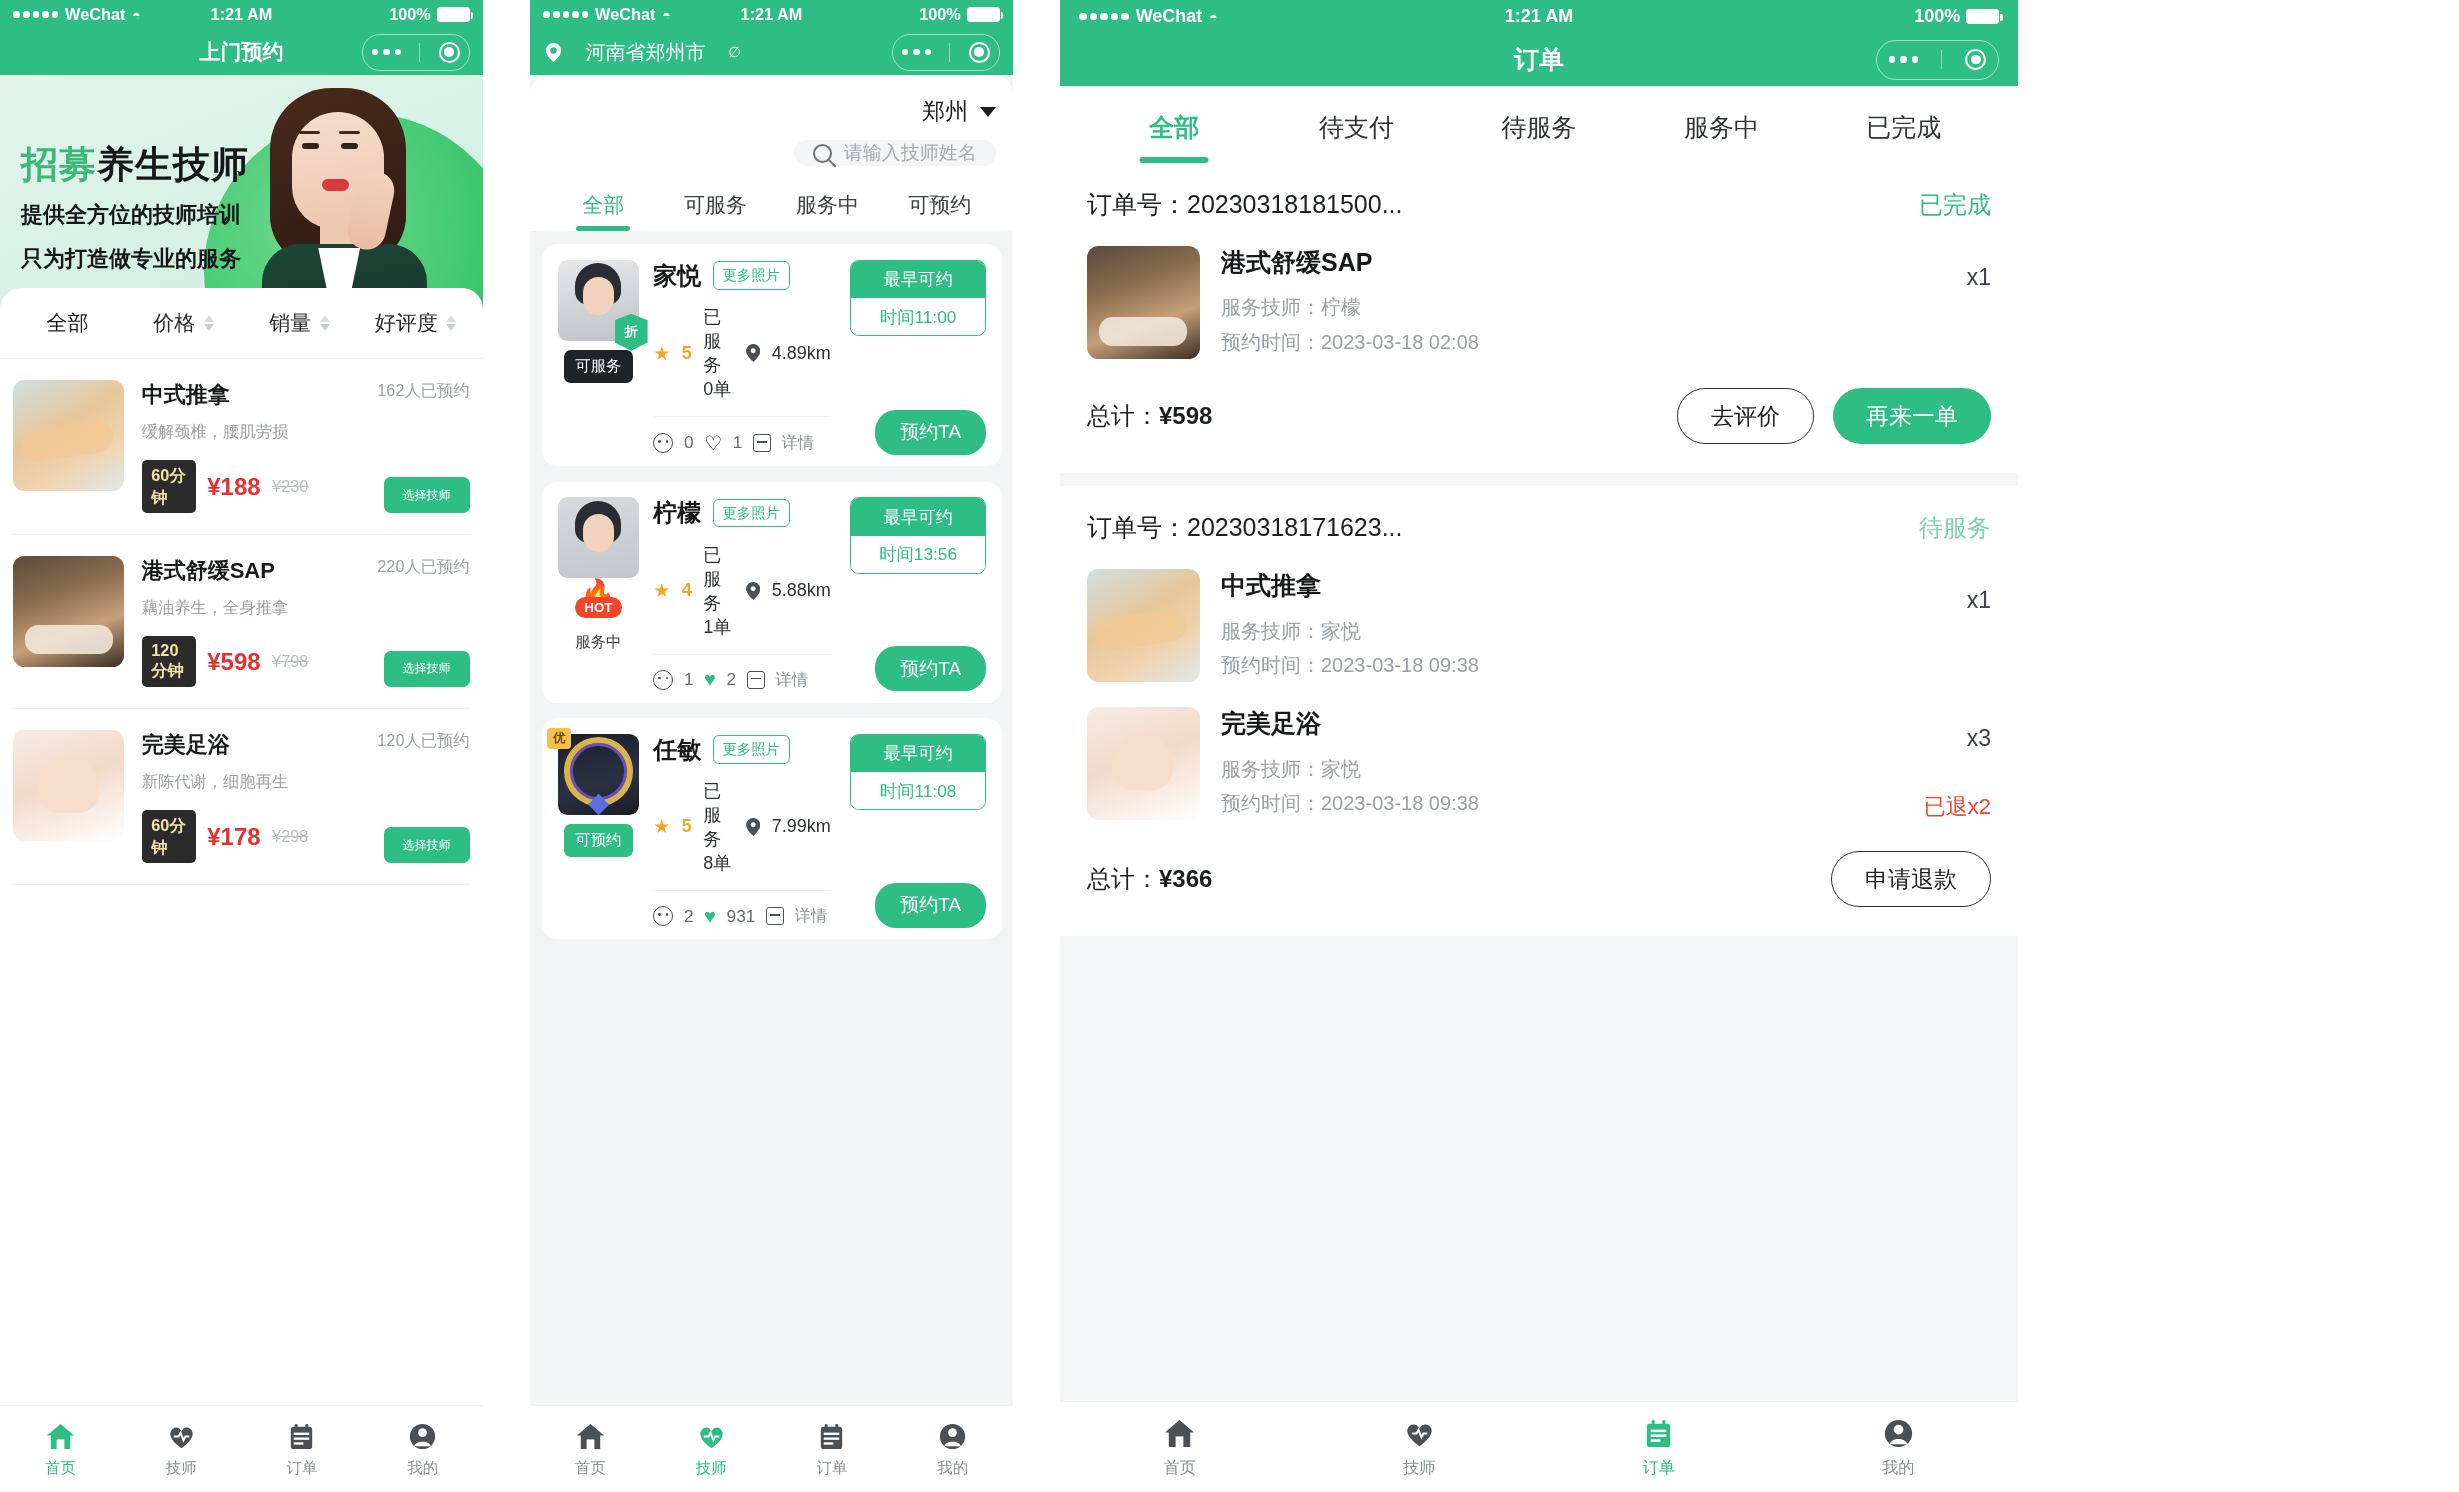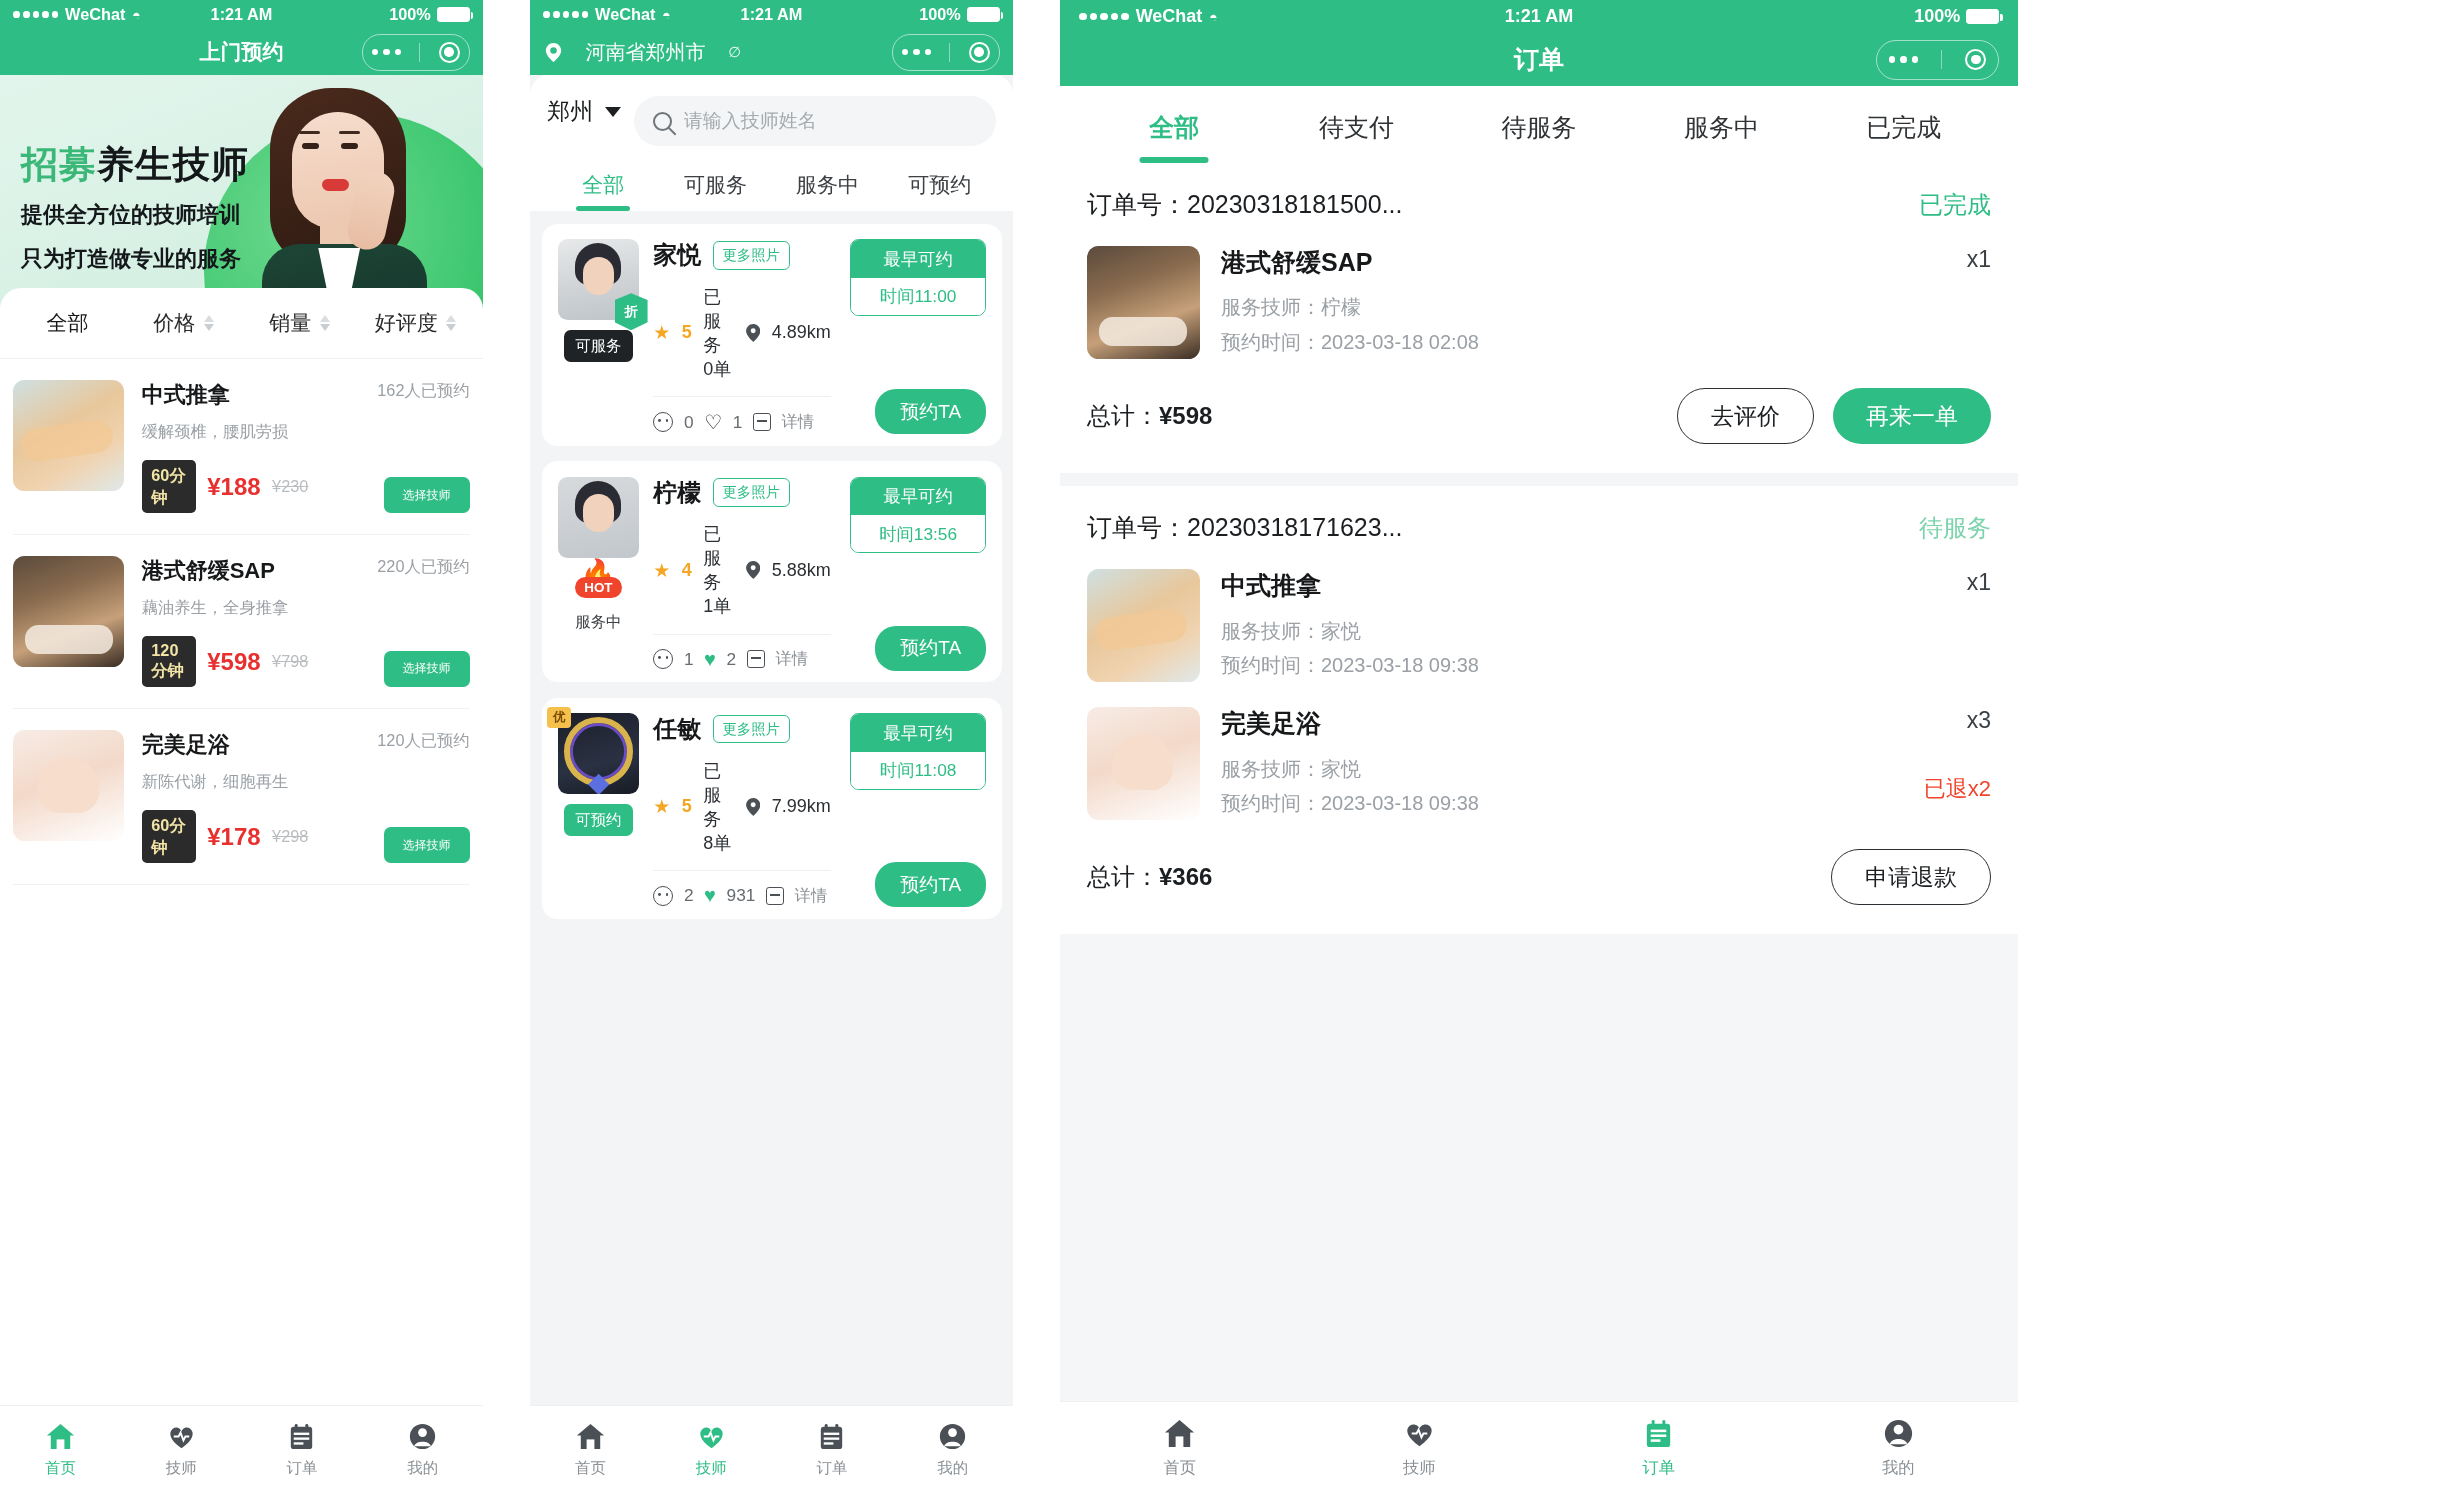--- a/index.html
+++ b/index.html
@@ -151,21 +151,21 @@
   .btn-green {
     background: #2fbd86; color: #fff; font-size: 12px; border: none;
     padding: 9.6px 19px; border-radius: 6.7px; font-weight: normal; cursor: pointer;
   }
 
   
   .p2-sheet { position: absolute; left: 0; right: 0; top: 75px; bottom: 0; background: #f2f4f5; }
   .p2-card-top {
     background: #fff; border-radius: 19px 19px 0 0; padding: 21px 17.3px 0 17.3px;
   }
-  .searchrow { display: flex; align-items: flex-start; gap: 13.4px; }
+  .searchrow { display: flex; align-items: flex-end; gap: 13.4px; flex-direction: column; }
   .citysel { display: flex; align-items: center; gap: 11.5px; font-size: 23px; color: #1b1d1f; }
   .caret { width: 0; height: 0; border-left: 8.6px solid transparent; border-right: 8.6px solid transparent; border-top: 10.6px solid #1d1f21; }
   .searchbox {
     flex: 1; height: 50px; border-radius: 25px; background: #f3f5f6;
     display: flex; align-items: center; gap: 11.5px; padding: 0 19px;
   }
   .mag { width: 19px; height: 19px; border: 2.4px solid #6f757a; border-radius: 50%; position: relative; flex: 0 0 auto; }
   .mag:after { content: ""; position: absolute; right: -6.7px; bottom: -3.8px; width: 9.6px; height: 2.4px; background: #6f757a; transform: rotate(45deg); }
   .search-ph { font-size: 19px; color: #a6abaf; }
   .p2-tabs { display: flex; margin-top: 25px; }
@@ -259,21 +259,21 @@
   .order-status { font-size: 24px; }
   .st-done { color: #2fbd86; }
   .st-pending { color: #7ad3ab; }
   .oitem { display: flex; gap: 21px; margin-top: 25px; }
   .oitem-thumb { width: 113px; height: 113px; border-radius: 11.5px; flex: 0 0 auto; overflow: hidden; position: relative; }
   .oitem-mid { flex: 1; min-width: 0; }
   .oitem-title { font-size: 25px; font-weight: bold; color: #16181a; }
   .oitem-meta { font-size: 20px; color: #9aa0a5; margin-top: 15.4px; }
   .oitem-meta + .oitem-meta { margin-top: 7.7px; }
   .oitem-right { width: 125px; flex: 0 0 auto; text-align: right; }
-  .oqty { font-size: 23px; color: #3b4044; }
+  .oqty { font-size: 23px; color: #3b4044; margin-top: 18px; }
   .orefund { font-size: 22px; color: #f0452c; margin-top: 40px; }
   .order-foot { display: flex; align-items: center; margin-top: 29px; }
   .total { font-size: 24px; color: #1c1f22; }
   .total b { font-weight: bold; }
   .order-btns { margin-left: auto; display: flex; gap: 19px; align-items: center; }
   .btn-outline {
     border: 1.4px solid #2b3034; background: #fff; color: #1c1f22; font-size: 23px;
     padding: 11.5px 33px; border-radius: 29px; cursor: pointer;
   }
   .btn-solid {

